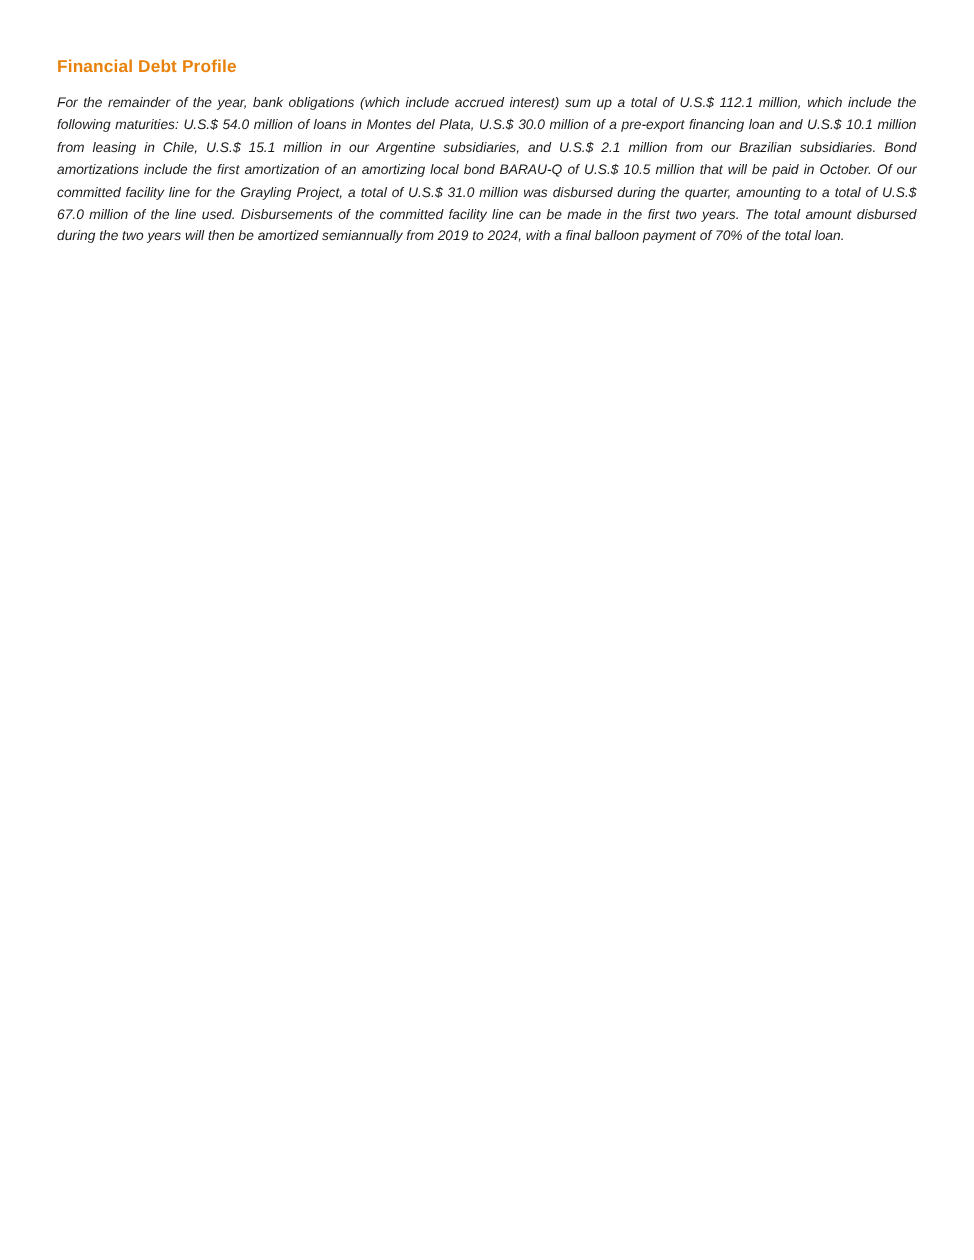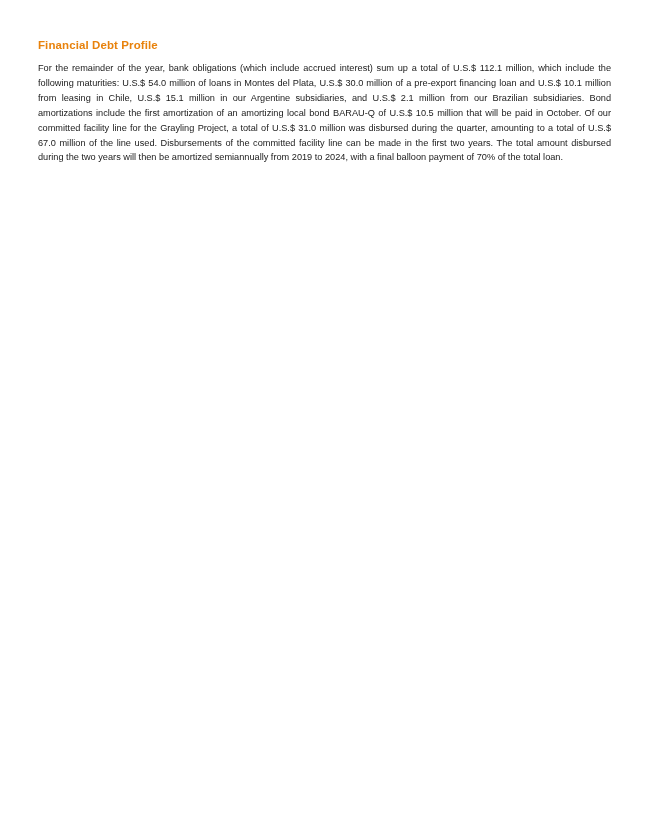--- a/index.html
+++ b/index.html
@@ -1,20 +1,20 @@
 <!DOCTYPE html>
 <html><head>
 <meta charset="utf-8">
 <style>
   html,body{margin:0;padding:0;}
   body{width:649px;height:840px;background:#ffffff;font-family:"Liberation Sans",sans-serif;
        -webkit-font-smoothing:antialiased;overflow:hidden;position:relative;}
   .page{position:absolute;left:0;top:0;width:649px;height:840px;}
   h2.sect{position:absolute;margin:0;font-size:11.5px;font-weight:bold;color:#E8820C;letter-spacing:0.1px;}
-  p.body{position:absolute;margin:0;font-size:9.2px;line-height:14.9px;color:#1a1a1a;text-align:justify;}
+  p.body{position:absolute;margin:0;font-size:9.2px;line-height:14.9px;color:#1a1a1a;text-align:justify;font-style:italic;}
 </style>
 </head>
 <body>
 
 <div class="page">
   <h2 class="sect" style="left:38px;top:39px;">Financial Debt Profile</h2>
   <p class="body" style="left:38px;top:61px;width:573px;">For the remainder of the year, bank obligations (which include accrued interest) sum up a total of U.S.$ 112.1 million, which include the following maturities: U.S.$ 54.0 million of loans in Montes del Plata, U.S.$ 30.0 million of a pre-export financing loan and U.S.$ 10.1 million from leasing in Chile, U.S.$ 15.1 million in our Argentine subsidiaries, and U.S.$ 2.1 million from our Brazilian subsidiaries. Bond amortizations include the first amortization of an amortizing local bond BARAU-Q of U.S.$ 10.5 million that will be paid in October. Of our committed facility line for the Grayling Project, a total of U.S.$ 31.0 million was disbursed during the quarter, amounting to a total of U.S.$ 67.0 million of the line used. Disbursements of the committed facility line can be made in the first two years. The total amount disbursed during the two years will then be amortized semiannually from 2019 to 2024, with a final balloon payment of 70% of the total loan.</p>
 </div>
 
 </body></html>

